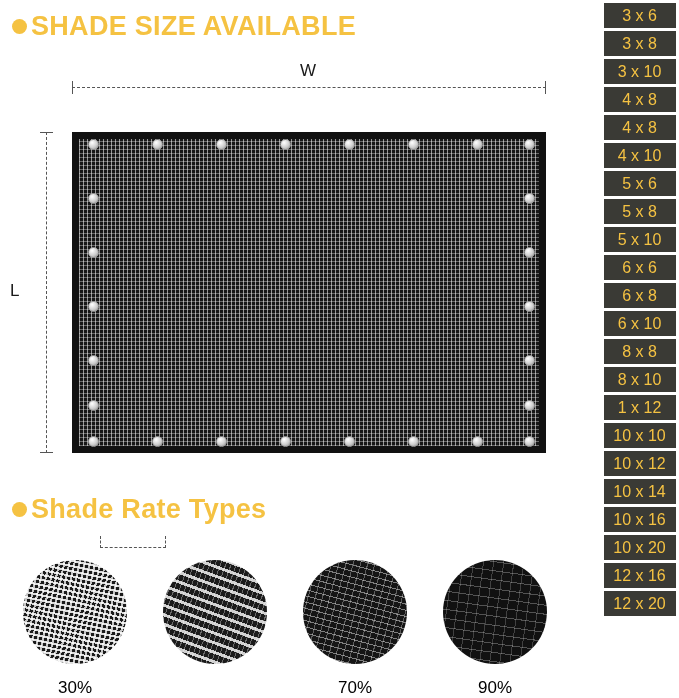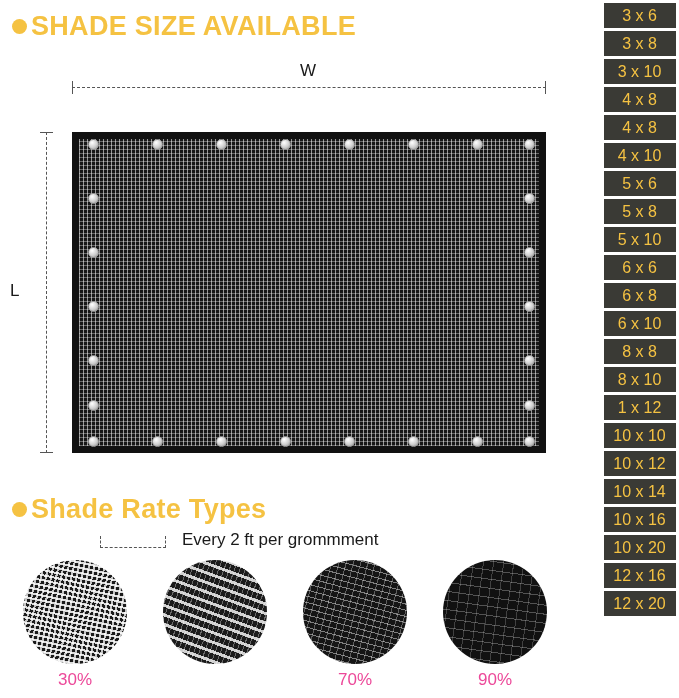--- a/index.html
+++ b/index.html
@@ -188,23 +188,23 @@
       repeating-linear-gradient(105deg, rgba(255,255,255,0.3) 0px, rgba(255,255,255,0.3) 1px, rgba(0,0,0,0) 1px, rgba(0,0,0,0) 7px),
       #151515;
   }
   .rate-90 {
     background:
       repeating-linear-gradient(8deg, rgba(255,255,255,0.28) 0px, rgba(255,255,255,0.28) 1px, rgba(0,0,0,0) 1px, rgba(0,0,0,0) 9px),
       repeating-linear-gradient(98deg, rgba(255,255,255,0.2) 0px, rgba(255,255,255,0.2) 1px, rgba(0,0,0,0) 1px, rgba(0,0,0,0) 10px),
       #111111;
   }
   .rate-label {
-    margin-top: 6px;
+    margin-top: 14px;
     font-size: 17px;
-    color: #ec4899;
+    color: #000000;
   }
 
   
   .size-chip {
     width: 72px;
     height: 25px;
     margin-bottom: 3px;
     background: #3a3a35;
     color: #f5c242;
     font-size: 16px;
@@ -265,21 +265,20 @@
       <div class="grommet" style="left:88px; top:300px;"></div>
       <div class="grommet" style="left:88px; top:345px;"></div>
 
       <div class="grommet" style="left:524px; top:138px;"></div>
       <div class="grommet" style="left:524px; top:192px;"></div>
       <div class="grommet" style="left:524px; top:246px;"></div>
       <div class="grommet" style="left:524px; top:300px;"></div>
       <div class="grommet" style="left:524px; top:345px;"></div>
 
       <div class="note-bracket"></div>
-      <div class="grommet-note">Every 2 ft per grommment</div>
     </div>
 
     <div class="heading" id="heading-shade-rate">
       <span class="bullet"></span>
       <span class="htext">Shade Rate Types</span>
     </div>
 
     <div class="rates">
       <div class="rate-item">
         <div class="rate-circle rate-30"></div>

